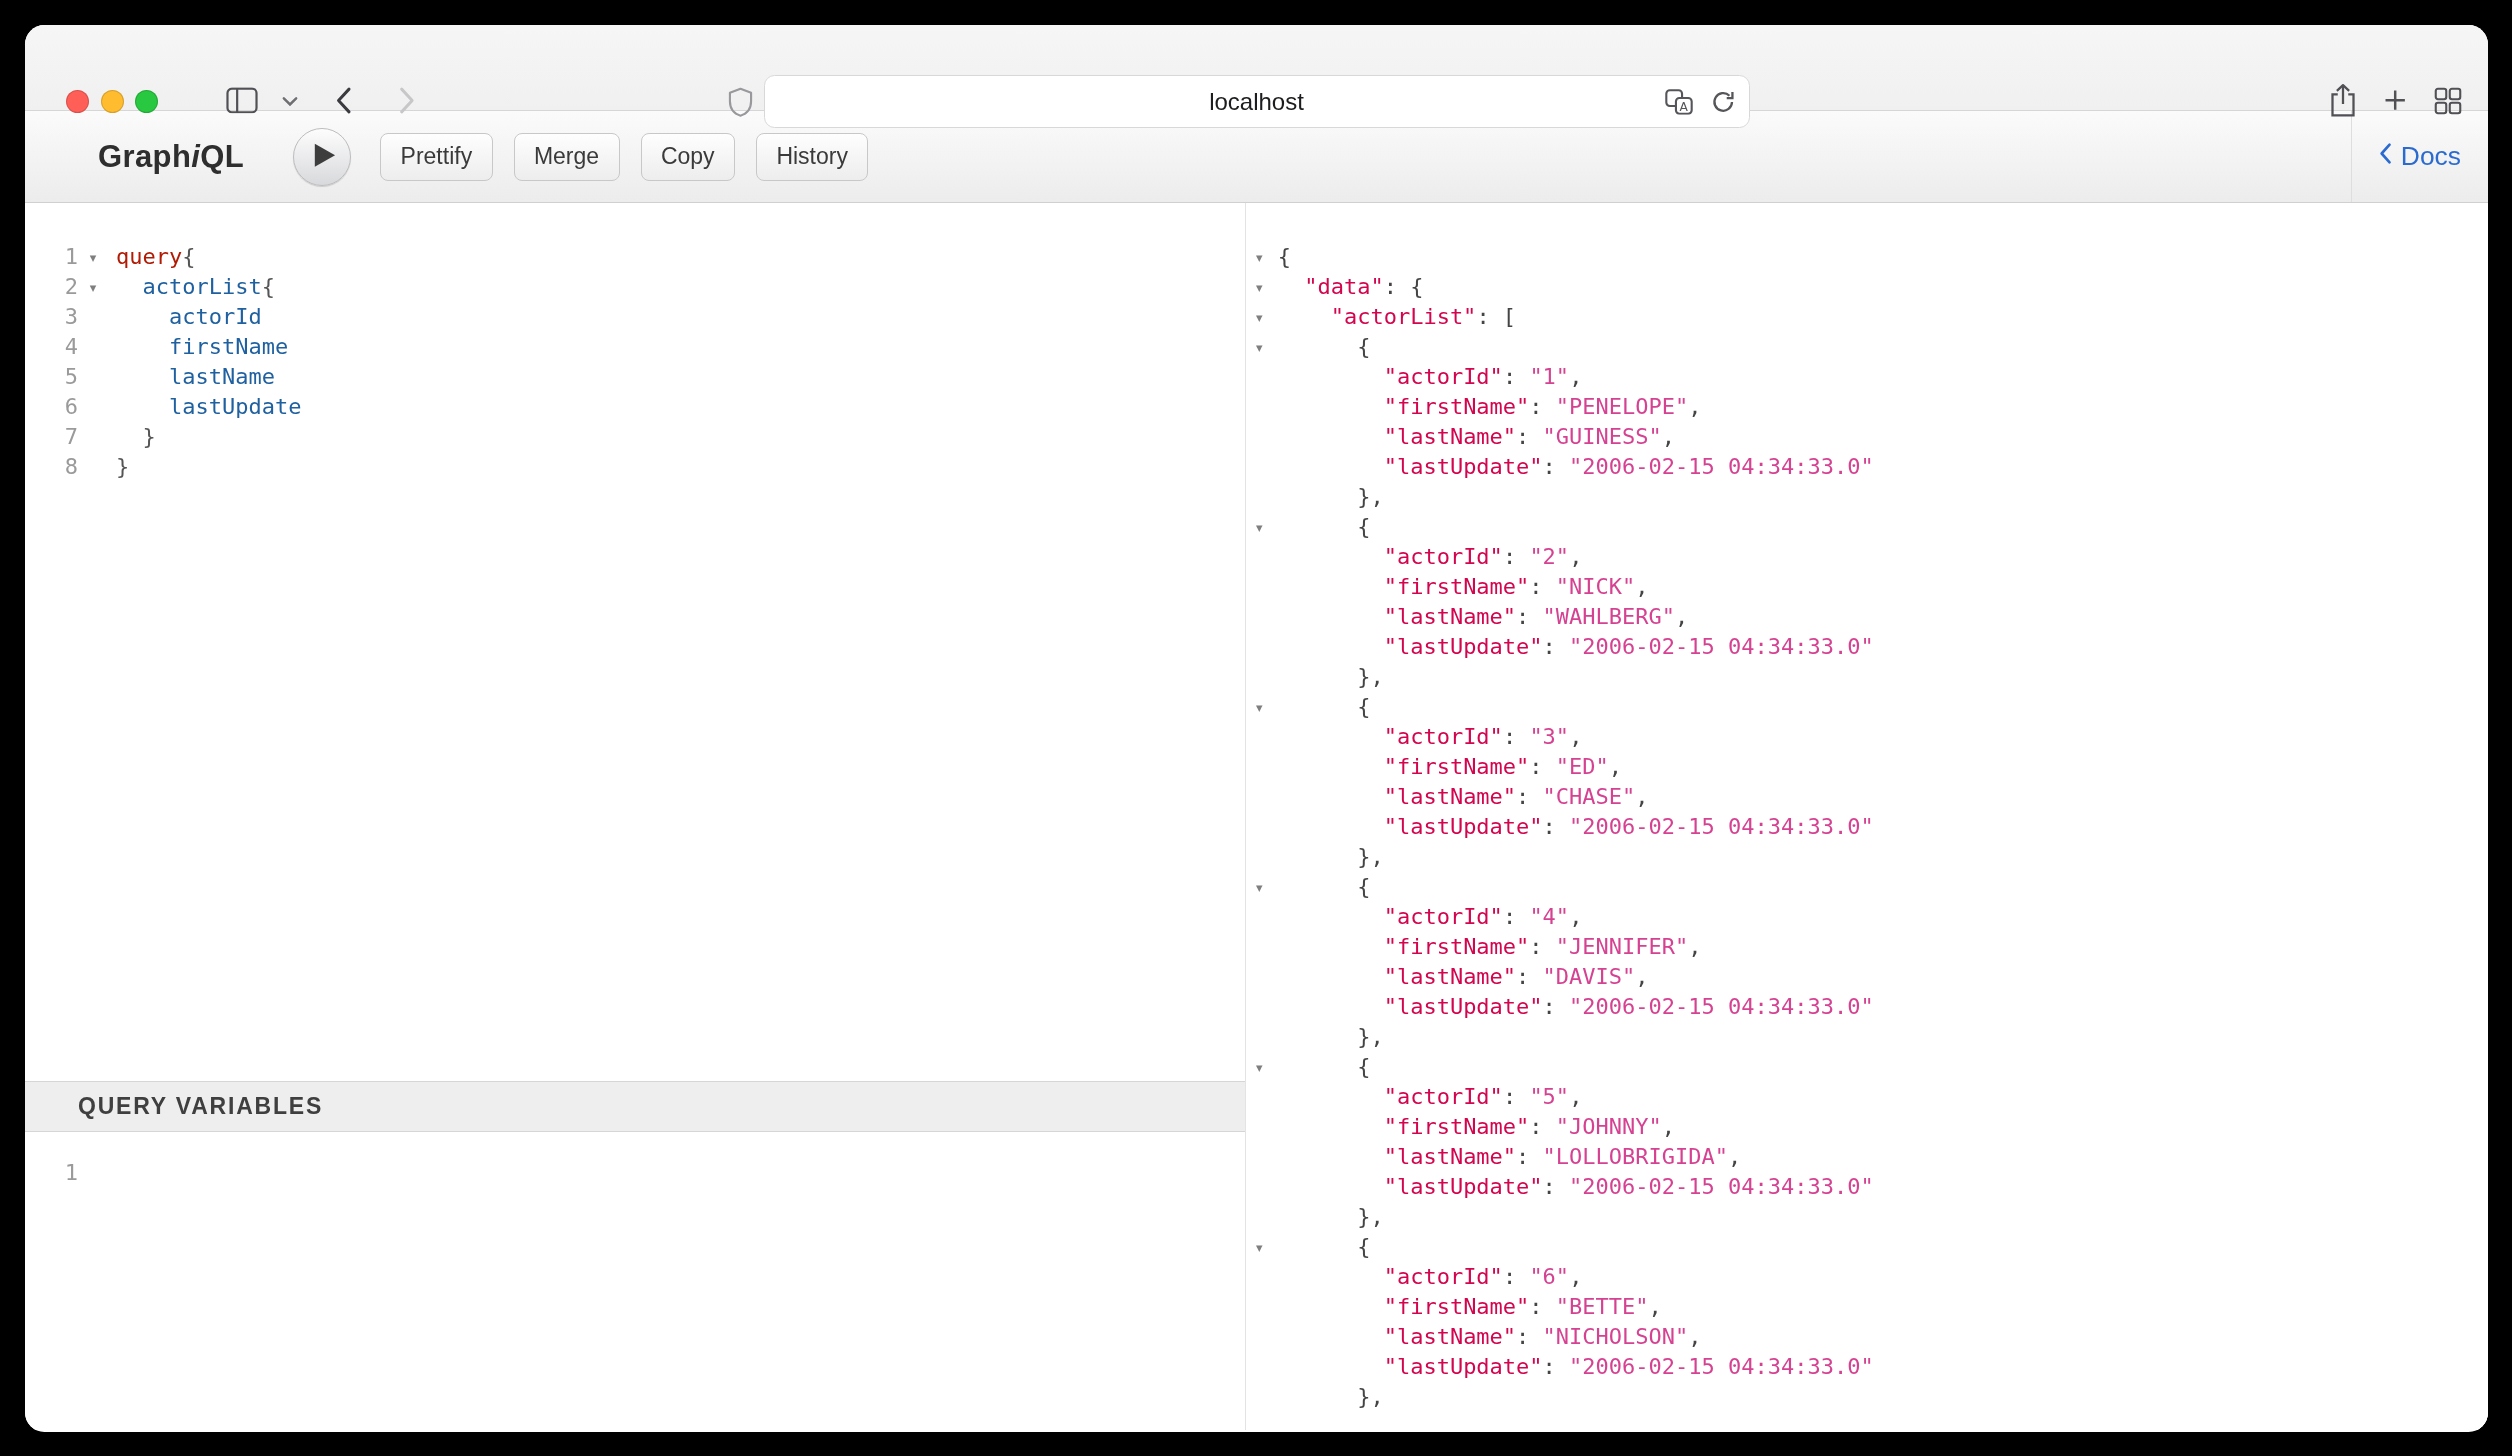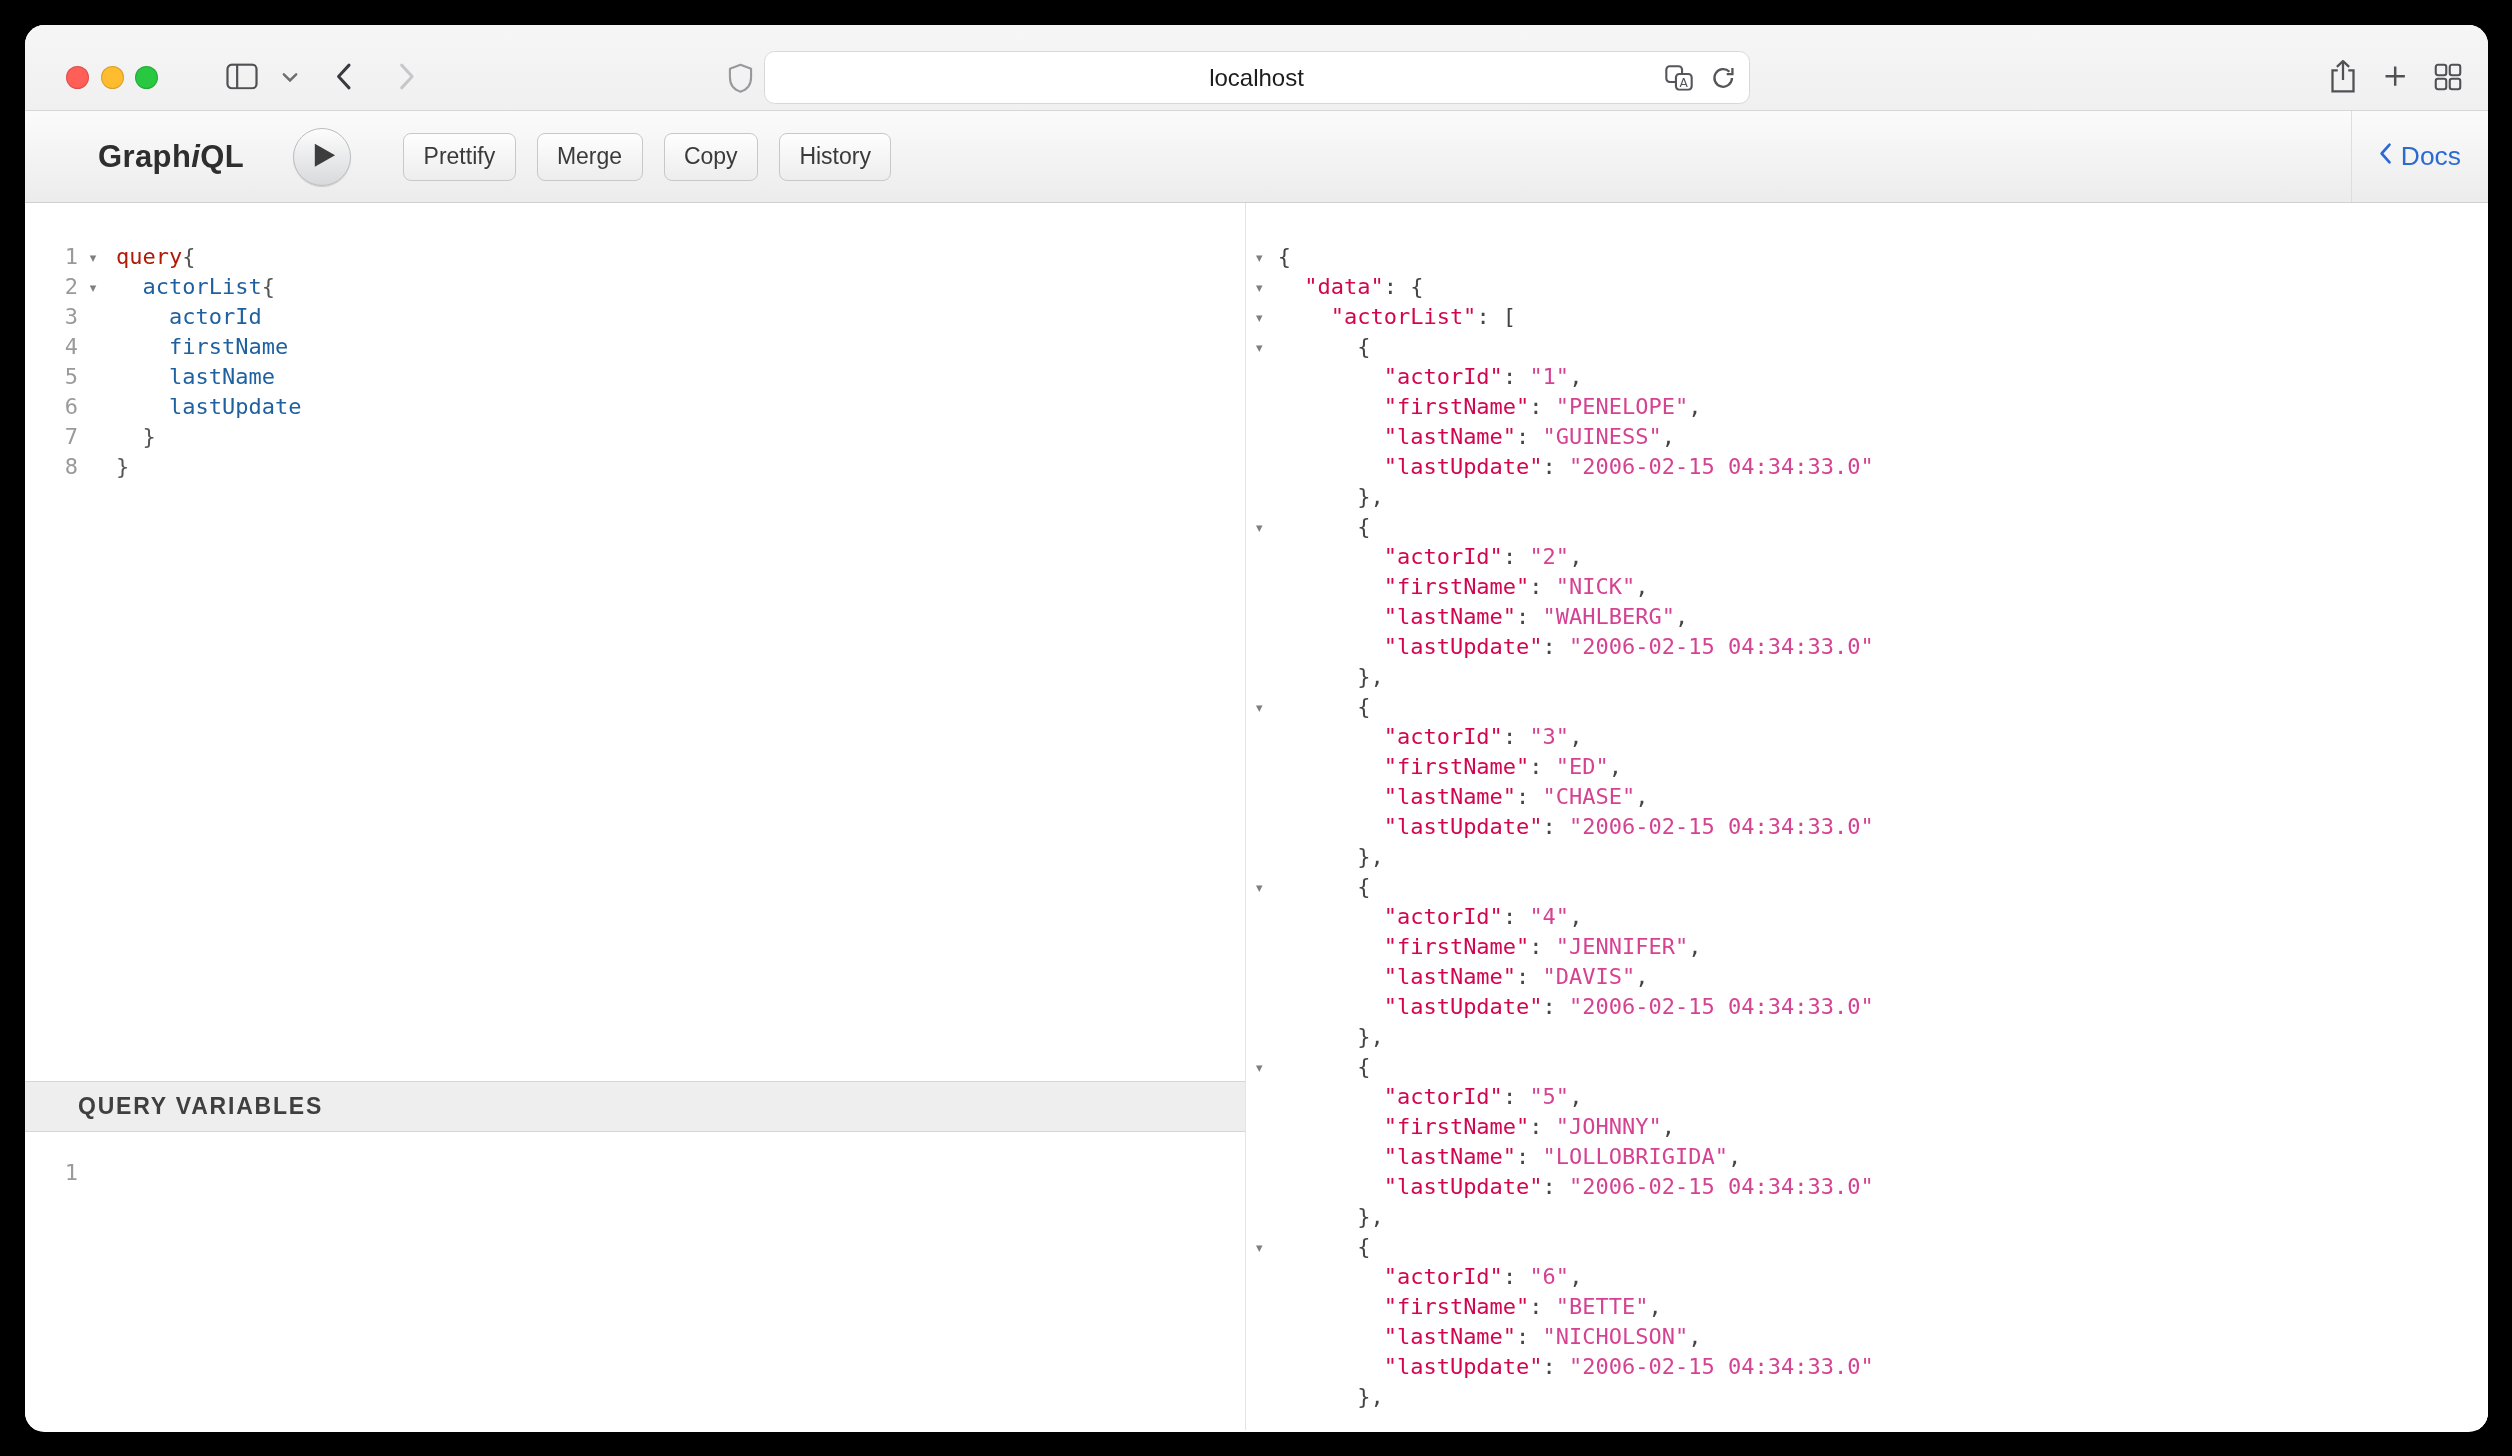--- a/index.html
+++ b/index.html
@@ -7,21 +7,21 @@
               font-family:"Liberation Sans", sans-serif; }
 
   .window { position:absolute; left:25px; top:25px; width:2463px; height:1407px;
             background:#fff; border-radius:19.4px; overflow:hidden;
             box-shadow:0 26.4px 71px rgba(0,0,0,.55); }
 
   
   .browser-bar { position:relative; height:86px;
                  background:linear-gradient(#f7f6f7,#f1f0f1);
                  border-bottom:0.9px solid #d7d6d7; }
-  .browser-bar > * { position:absolute; }
+  .browser-bar > * { position:absolute;margin-top:24px; }
   .traffic { left:41px; top:41px; display:flex; gap:11.5px; }
   .tl { width:23px; height:23px; border-radius:50%; border:0.9px solid rgba(0,0,0,.15); }
   .tl.close { background:var(--accent_red); }
   .tl.min   { background:var(--accent_yellow); }
   .tl.zoom  { background:var(--accent_green); }
 
   .bicon { top:53px; transform:translateY(-50%); color:#505055; display:flex;
            align-items:center; justify-content:center; background:none; border:none; }
   .dim   { color:#c7c7ca; }
   .soft  { color:#98989d; }
@@ -40,21 +40,21 @@
   .gql-toolbar { height:92px; display:flex; align-items:center; padding-left:33px;
                  background:linear-gradient(#fbfbfb,#ececec);
                  border-bottom:0.9px solid #d0d0d0; }
   .logo { font-size:31px; font-weight:600; color:#2e2e2e; letter-spacing:0.4px;margin-left:40px; }
   .logo em { font-style:italic; }
   .execute-btn { margin-left:49px; width:58px; height:58px; border-radius:50%;
                  background:linear-gradient(#fdfdfd,#d8d9dc); border:0.9px solid #bdbdbf;
                  display:flex; align-items:center; justify-content:center;
                  box-shadow:0 0.9px 0.9px rgba(0,0,0,.15); }
   .execute-btn svg { margin-left:5.3px; }
-  .tb-buttons { margin-left:52px; display:flex; gap:21px; }
+  .tb-buttons { margin-left:29px; display:flex; gap:21px; }
   .tb-btn { height:48px; padding:0 19.4px; font-size:23px; color:#3a3a3a;
             background:linear-gradient(#fefefe,#ededee); border:0.9px solid #c8c8c8;
             border-radius:8px; display:flex; align-items:center;
             font-family:"Liberation Sans", sans-serif; }
   .docs-btn { margin-left:auto; height:100%; padding:0 27px; display:flex;
               align-items:center; gap:8.8px; color:var(--docs); font-size:26.4px;
               background:none; border:none; border-left:0.9px solid #dedede; }
 
   
   .content { display:flex; height:calc(100% - 180px); background:#fff; }

